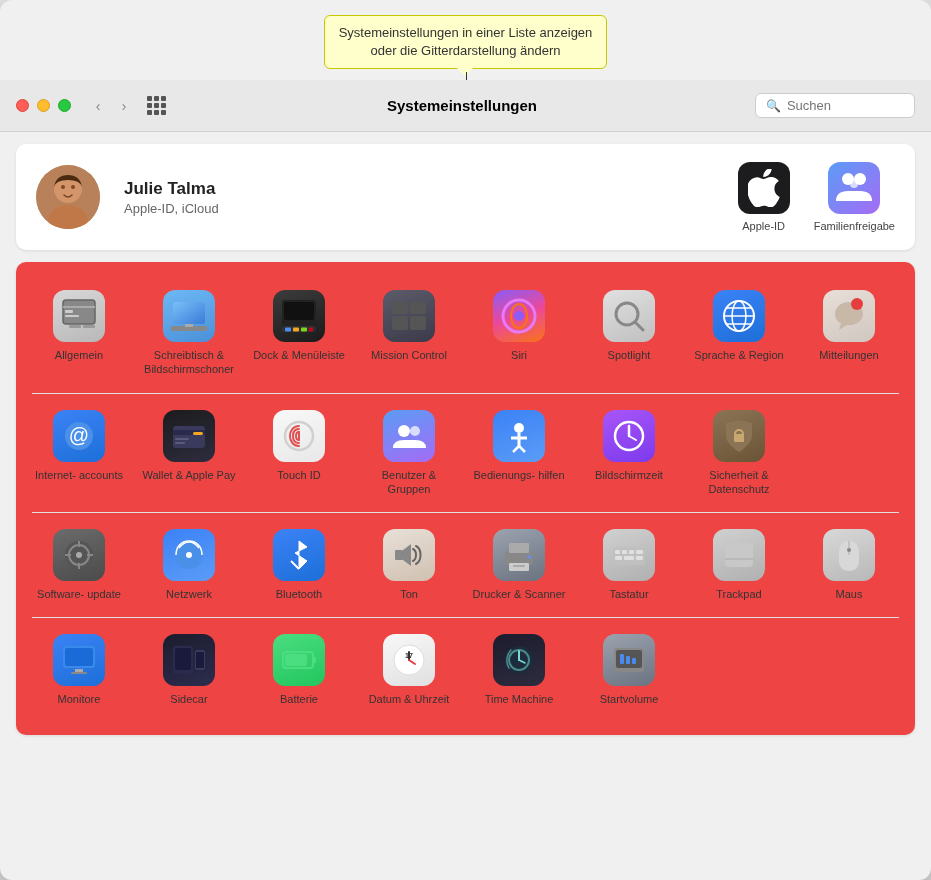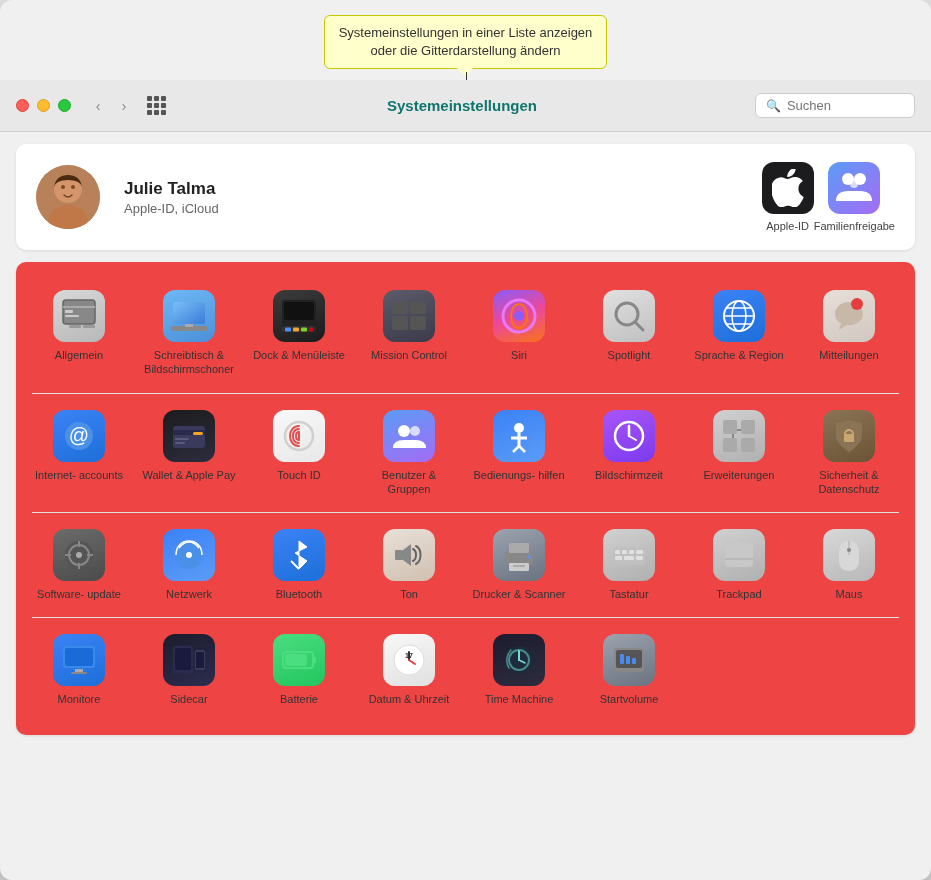--- a/index.html
+++ b/index.html
@@ -125,21 +125,21 @@
       width: 5px;
       height: 5px;
       background: #555;
       border-radius: 1px;
     }
     .title-text {
       flex: 1;
       text-align: center;
       font-size: 15px;
       font-weight: 600;
-      color: #0f766e;
+      color: #000000;
     }
     .search-bar {
       display: flex;
       align-items: center;
       background: #fff;
       border: 1px solid #ccc;
       border-radius: 6px;
       padding: 4px 10px;
       gap: 6px;
       min-width: 160px;
@@ -174,21 +174,21 @@
       background: linear-gradient(135deg, #c8a87a, #a07050);
       overflow: hidden;
       flex-shrink: 0;
       display: flex;
       align-items: flex-end;
       justify-content: center;
     }
     .user-info { flex: 1; margin-left: 8px; }
     .user-name { font-size: 17px; font-weight: 600; color: #222; }
     .user-sub { font-size: 13px; color: #666; margin-top: 2px; }
-    .user-actions { display: flex; align-items: center; }
+    .user-actions { display: flex; gap: 24px; align-items: center; }
     .user-action-item {
       display: flex;
       flex-direction: column;
       align-items: center;
       gap: 6px;
       cursor: pointer;
     }
     .action-icon-box {
       width: 52px;
       height: 52px;
@@ -527,32 +527,20 @@
           <div class="icon-box bg-bildschirmzeit">
             <svg width="36" height="36" viewBox="0 0 36 36">
               <circle cx="18" cy="18" r="14" fill="none" stroke="white" stroke-width="2.5"></circle>
               <line x1="18" y1="8" x2="18" y2="18" stroke="white" stroke-width="2.5" stroke-linecap="round"></line>
               <line x1="18" y1="18" x2="25" y2="22" stroke="white" stroke-width="2" stroke-linecap="round"></line>
             </svg>
           </div>
           <div class="icon-label">Bildschirmzeit</div>
         </div>
         <div class="icon-item">
-          <div class="icon-box bg-erweiterungen">
-            <svg width="36" height="36" viewBox="0 0 36 36">
-              <rect x="2" y="2" width="14" height="14" rx="2" fill="#aaa"></rect>
-              <rect x="20" y="2" width="14" height="14" rx="2" fill="#aaa"></rect>
-              <rect x="2" y="20" width="14" height="14" rx="2" fill="#aaa"></rect>
-              <rect x="20" y="20" width="14" height="14" rx="2" fill="#aaa"></rect>
-              <path d="M12 16 L12 20 M20 12 L16 12" stroke="#888" stroke-width="2"></path>
-            </svg>
-          </div>
-          <div class="icon-label">Erweiterungen</div>
-        </div>
-        <div class="icon-item">
           <div class="icon-box bg-sicherheit">
             <svg width="36" height="36" viewBox="0 0 36 36">
               <path d="M5 5 L18 2 L31 5 L31 18 C31 26 18 34 18 34 C18 34 5 26 5 18 Z" fill="#8b7355"></path>
               <rect x="13" y="16" width="10" height="8" rx="1" fill="#c8a870"></rect>
               <circle cx="18" cy="16" r="4" fill="none" stroke="#c8a870" stroke-width="2"></circle>
             </svg>
           </div>
           <div class="icon-label">Sicherheit &amp;
 Datenschutz</div>
         </div>

